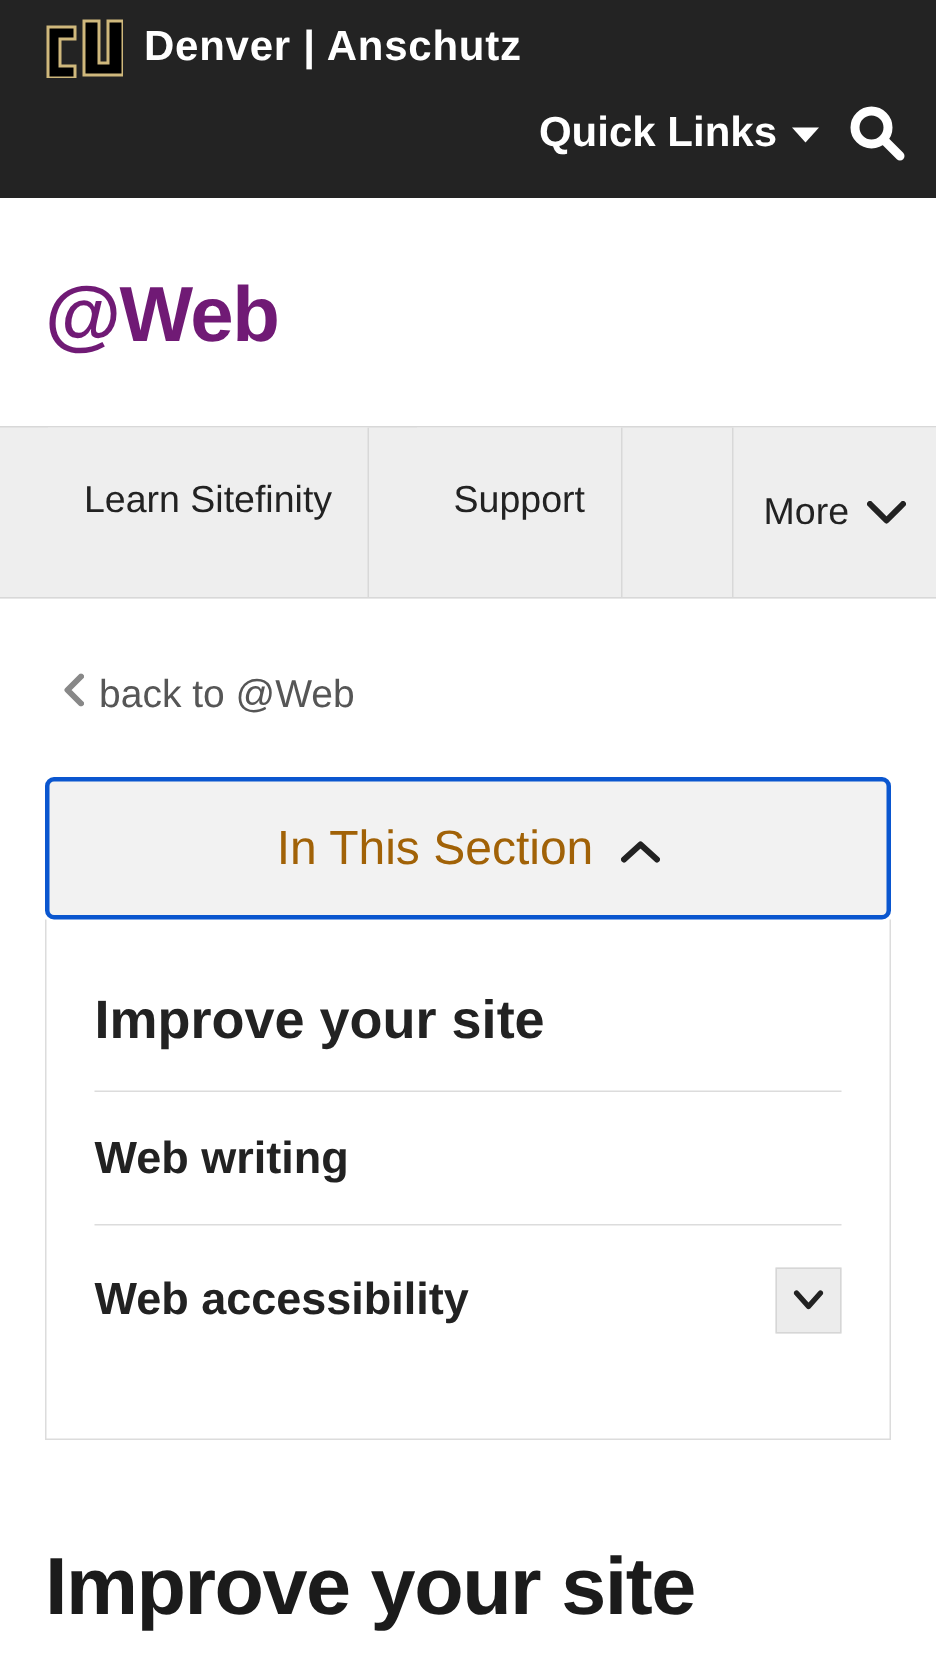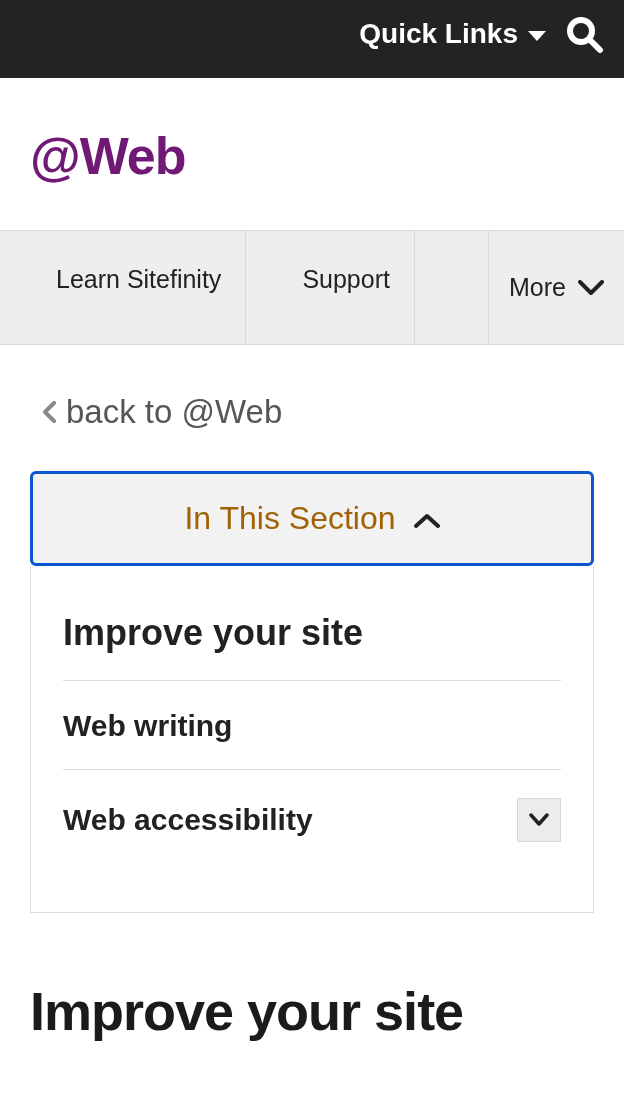--- a/index.html
+++ b/index.html
@@ -99,21 +99,21 @@
   }
   .chevron-down-thick svg { display: block; }
   .content {
     padding: 0 30px;
   }
   .backlink {
     display: flex;
     align-items: center;
     gap: 10px;
     padding: 48px 0 40px 12px;
-    font-size: 33px;
+    font-size: 26px;
     color: #565656;
     cursor: pointer;
   }
   .chevron-left { display: inline-block; }
   .in-this-section {
     border: 3px solid #0a56cf;
     border-radius: 6px;
     background: #f2f2f2;
     padding: 26px 0;
     display: flex;
@@ -164,20 +164,32 @@
     color: #1b1b1b;
     letter-spacing: -1px;
     padding: 70px 0 0 0;
     line-height: 1.05;
   }
 </style>
 </head>
 <body>
 
 <div class="topbar">
+  <div class="topbar-row1">
+    <span class="cu-logo">
+      <svg viewBox="0 0 52 42" width="52" height="42">
+        <rect x="0" y="0" width="52" height="42" fill="none"></rect>
+        <g>
+          <path d="M2 8 h18 v8 h-10 v18 h10 v8 h-18 z" fill="#000" stroke="#CFB87C" stroke-width="2"></path>
+          <path d="M26 4 h10 v28 h6 v-28 h10 v36 h-26 z" fill="#000" stroke="#CFB87C" stroke-width="2"></path>
+        </g>
+      </svg>
+    </span>
+    <span class="campus-text">Denver | Anschutz</span>
+  </div>
   <div class="topbar-row2">
     <div class="quick-links">
       <span>Quick Links</span>
       <span class="caret-down"></span>
     </div>
     <span class="search-icon-wrap search-icon">
       <svg width="40" height="40" viewBox="0 0 40 40">
         <circle cx="17" cy="17" r="11" stroke="#fff" stroke-width="6" fill="none"></circle>
         <line x1="25" y1="25" x2="36" y2="36" stroke="#fff" stroke-width="6" stroke-linecap="round"></line>
       </svg>

